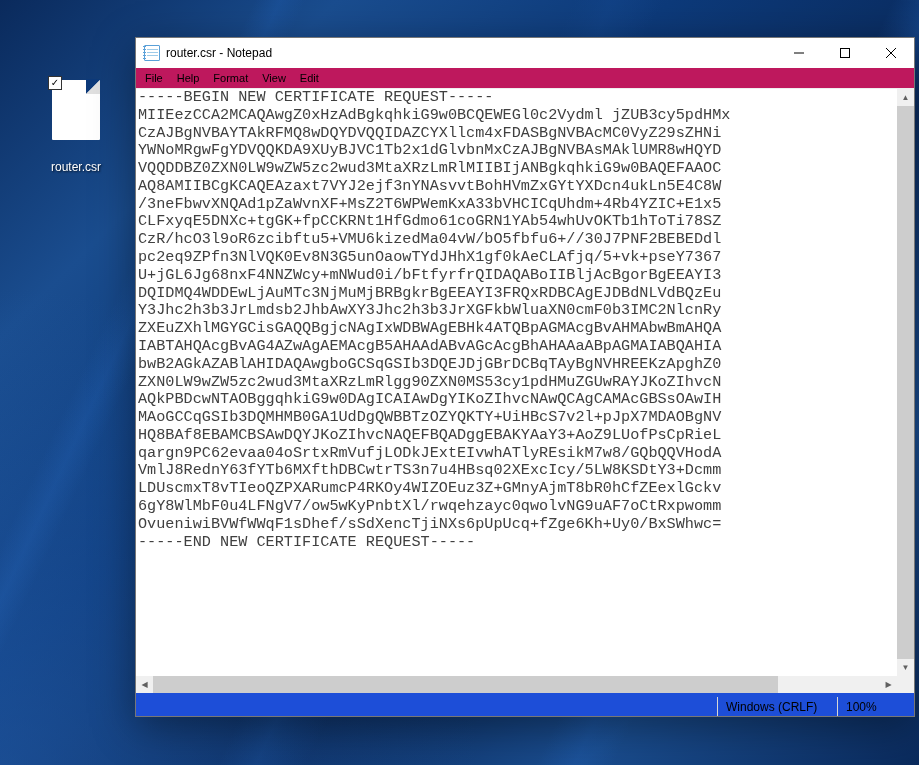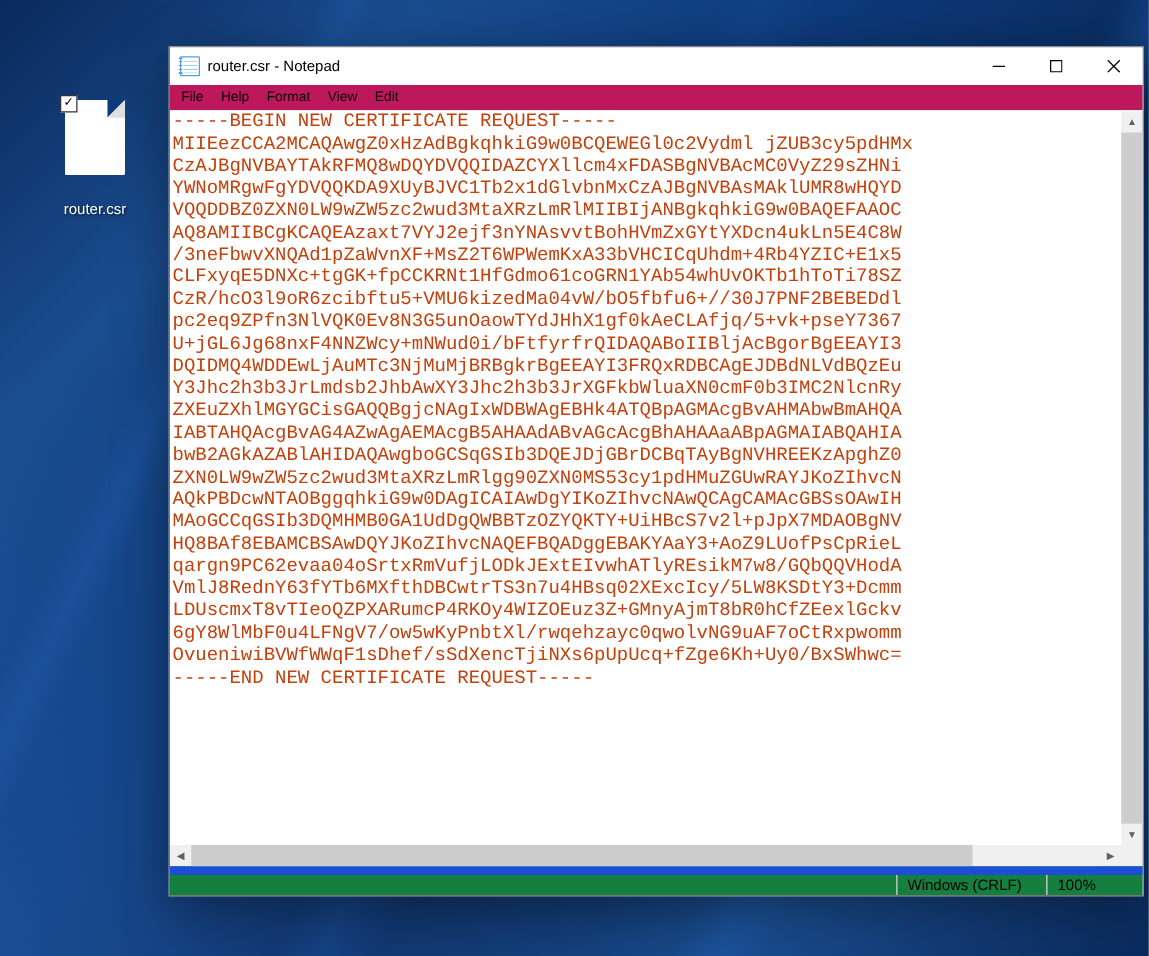--- a/index.html
+++ b/index.html
@@ -143,21 +143,21 @@
     overflow: hidden;
   }
   .text-content {
     position: absolute; left: 0; top: 0; right: 17px; bottom: 17px;
     padding: 0 2px;
     font-family: Consolas, "Courier New", monospace;
     font-size: 15.2px;
     line-height: 1.17;
     white-space: pre;
     overflow: hidden;
-    color: #c2410c;
+    color: #404040;
     cursor: text;
   }
   .scrollbar-v {
     position: absolute; top: 0; right: 0; bottom: 17px; width: 17px;
     background: #f0f0f0;
     display: flex; flex-direction: column;
   }
   .scrollbar-h {
     position: absolute; left: 0; right: 17px; bottom: 0; height: 17px;
     background: #f0f0f0;
@@ -173,22 +173,22 @@
     color: #606060;
     font-size: 8px;
     cursor: default;
   }
   .scroll-track-v { flex: 1; background: #f0f0f0; position: relative; }
   .scroll-thumb-v { position: absolute; left: 0; right: 0; top: 0; height: 100%; background: #cdcdcd; }
   .scroll-track-h { flex: 1; background: #f0f0f0; position: relative; }
   .scroll-thumb-h { position: absolute; top: 0; bottom: 0; left: 0; width: 86%; background: #cdcdcd; }
   .statusbar {
     height: 23px;
-    background: #15803d;
-    border-top: 7px solid #1d4ed8;
+    background: #1d4ed8;
+    border-top: 4px solid #1d4ed8;
     display: flex;
     align-items: center;
     font-size: 12px;
     color: #000;
   }
   .status-spacer { flex: 1; }
   .status-cell {
     padding: 0 8px;
     height: 100%;
     display: flex;

